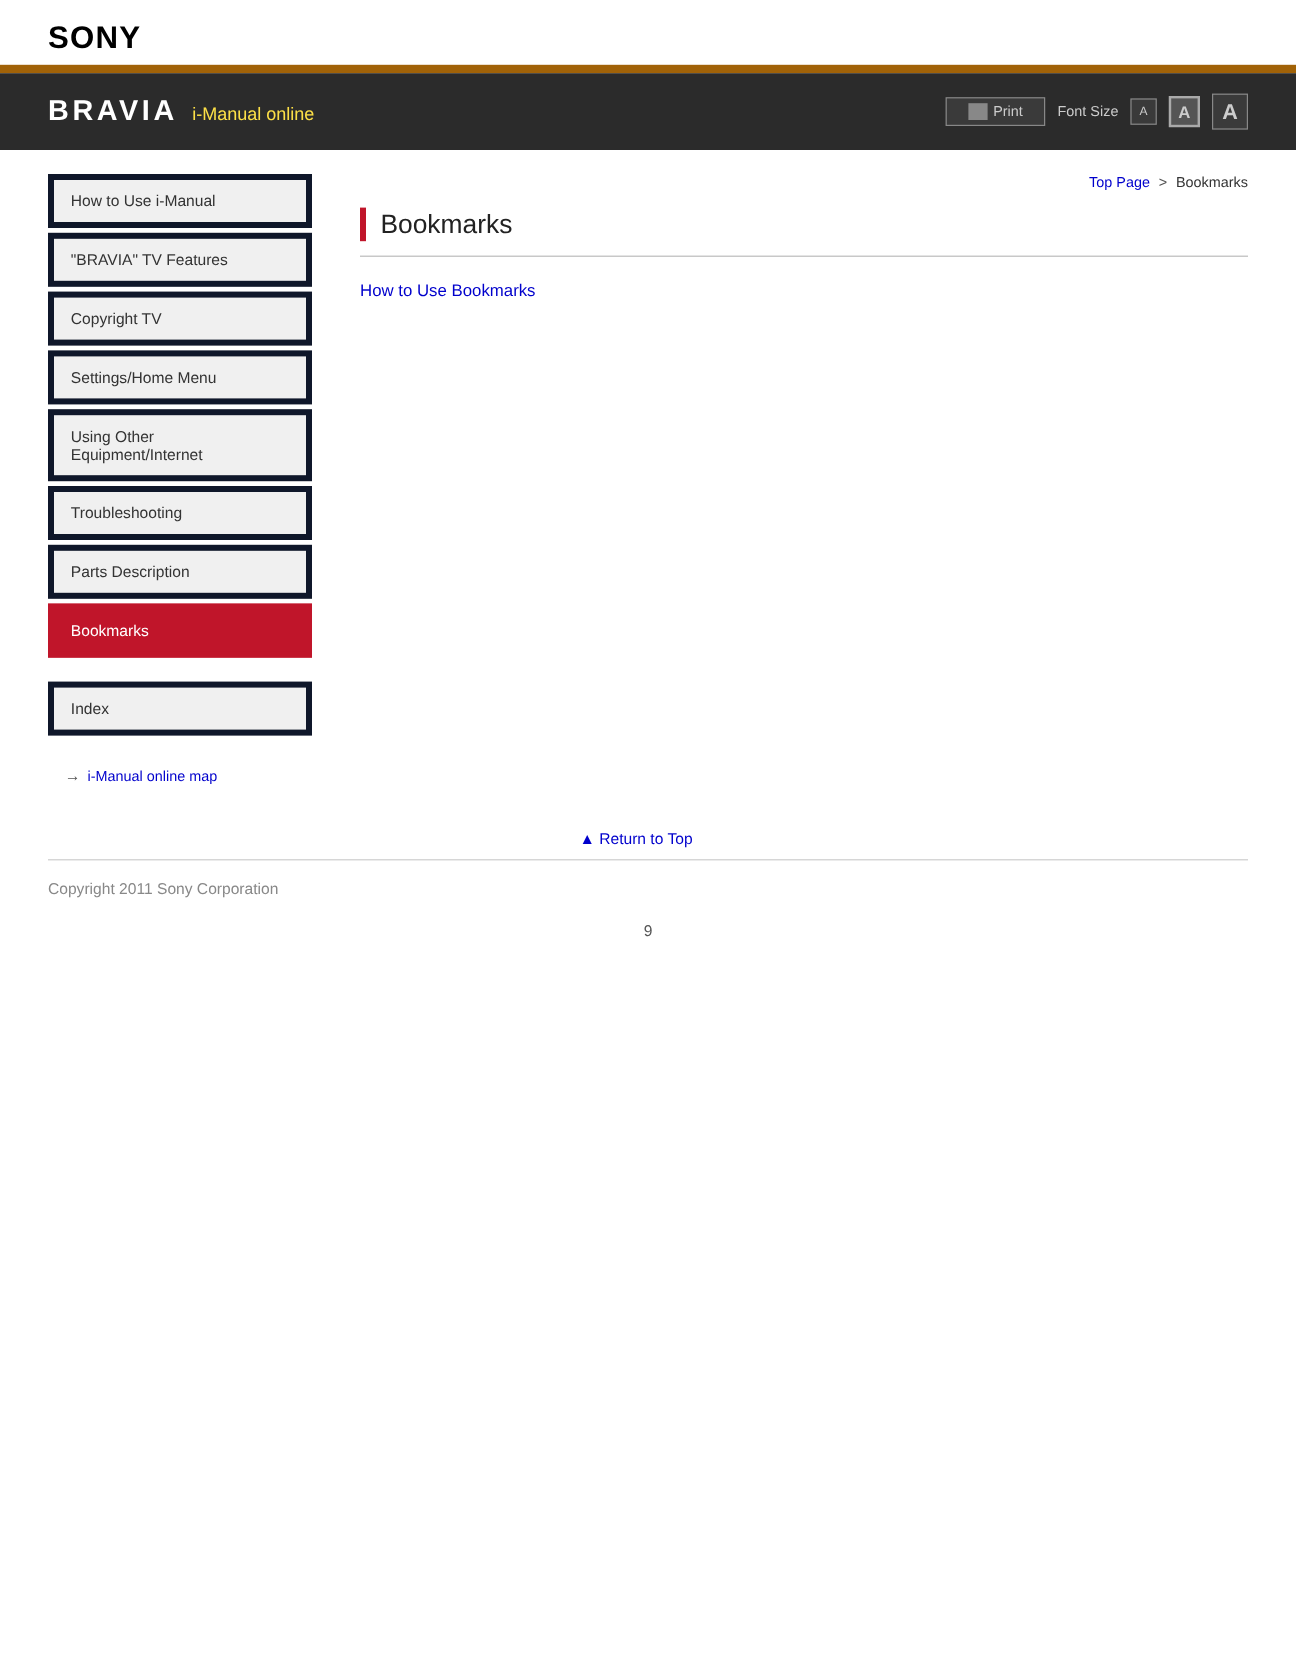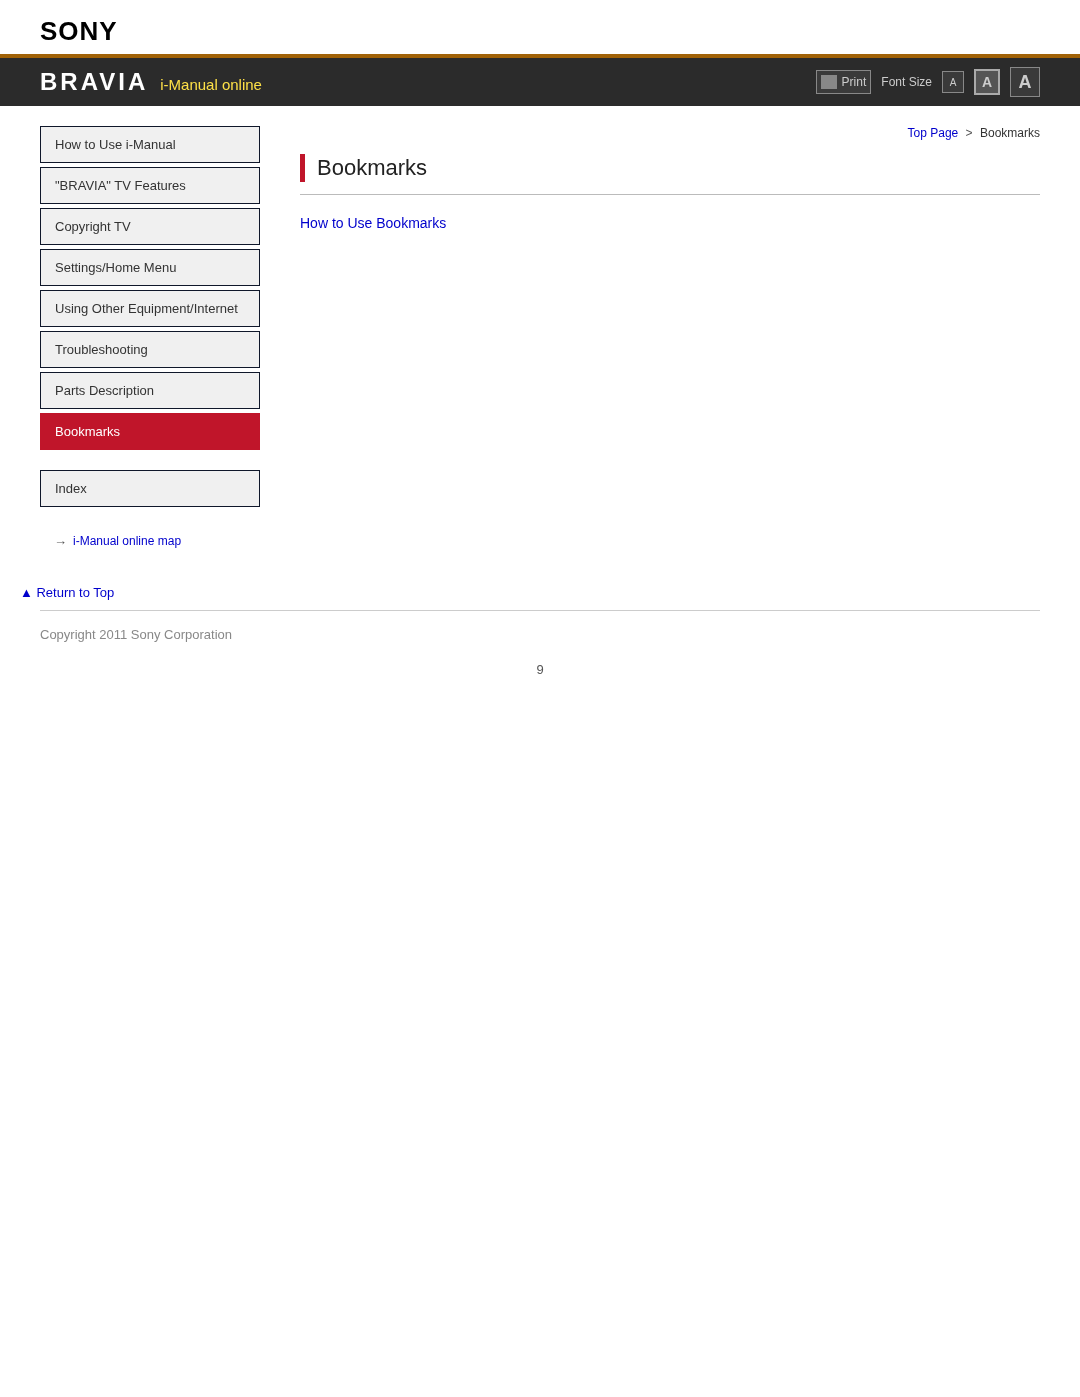--- a/index.html
+++ b/index.html
@@ -8,21 +8,21 @@
       font-size: 14px;
       background: #ffffff;
       color: #333;
       width: 1080px;
       min-height: 1397px;
     }
 
     
     .logo-area {
       padding: 18px 40px 10px 40px;
-      border-bottom: 4px solid #a16207;
+      border-bottom: 7px solid #a16207;
     }
     .sony-logo {
       display: flex;
       flex-direction: column;
       line-height: 1;
     }
     .sony-wordmark {
       font-size: 26px;
       font-weight: 900;
       letter-spacing: 1px;
@@ -36,21 +36,21 @@
       margin-top: 1px;
     }
 
     
     .top-banner {
       background: #2b2b2b;
       display: flex;
       align-items: center;
       justify-content: space-between;
       padding: 0 40px;
-      height: 48px;
+      height: 64px;
       margin-top: 0;
     }
     .bravia-title {
       display: flex;
       align-items: baseline;
       gap: 12px;
     }
     .bravia-text {
       font-size: 24px;
       font-weight: 900;
@@ -65,21 +65,21 @@
     }
     .banner-controls {
       display: flex;
       align-items: center;
       gap: 10px;
     }
     .print-btn {
       border: 1px solid #888;
       background: #3a3a3a;
       color: #ccc;
-      padding: 4px 4px;
+      padding: 4px 18px;
       font-size: 12px;
       cursor: pointer;
       display: flex;
       align-items: center;
       gap: 5px;
     }
     .print-icon-box {
       width: 16px;
       height: 14px;
       background: #888;
@@ -114,21 +114,21 @@
     .sidebar {
       width: 240px;
       flex-shrink: 0;
       padding-top: 20px;
       padding-right: 20px;
     }
     .sidebar-item {
       display: block;
       padding: 10px 14px;
       background: #f0f0f0;
-      border: 1px solid #0f172a;
+      border: 5px solid #0f172a;
       margin-bottom: 4px;
       font-size: 13px;
       color: #333;
       cursor: pointer;
       text-decoration: none;
     }
     .sidebar-item.active {
       background: #c0152a;
       color: #ffffff;
       border-color: #c0152a;
@@ -196,21 +196,21 @@
       display: block;
       color: #0000cc;
       font-size: 14px;
       text-decoration: none;
       margin-bottom: 10px;
       cursor: pointer;
     }
 
     
     .return-top-area {
-      text-align: left;
+      text-align: center;
       padding: 30px 40px 10px 20px;
     }
     .return-top-link {
       color: #0000cc;
       font-size: 13px;
       text-decoration: none;
       cursor: pointer;
     }
 
     

